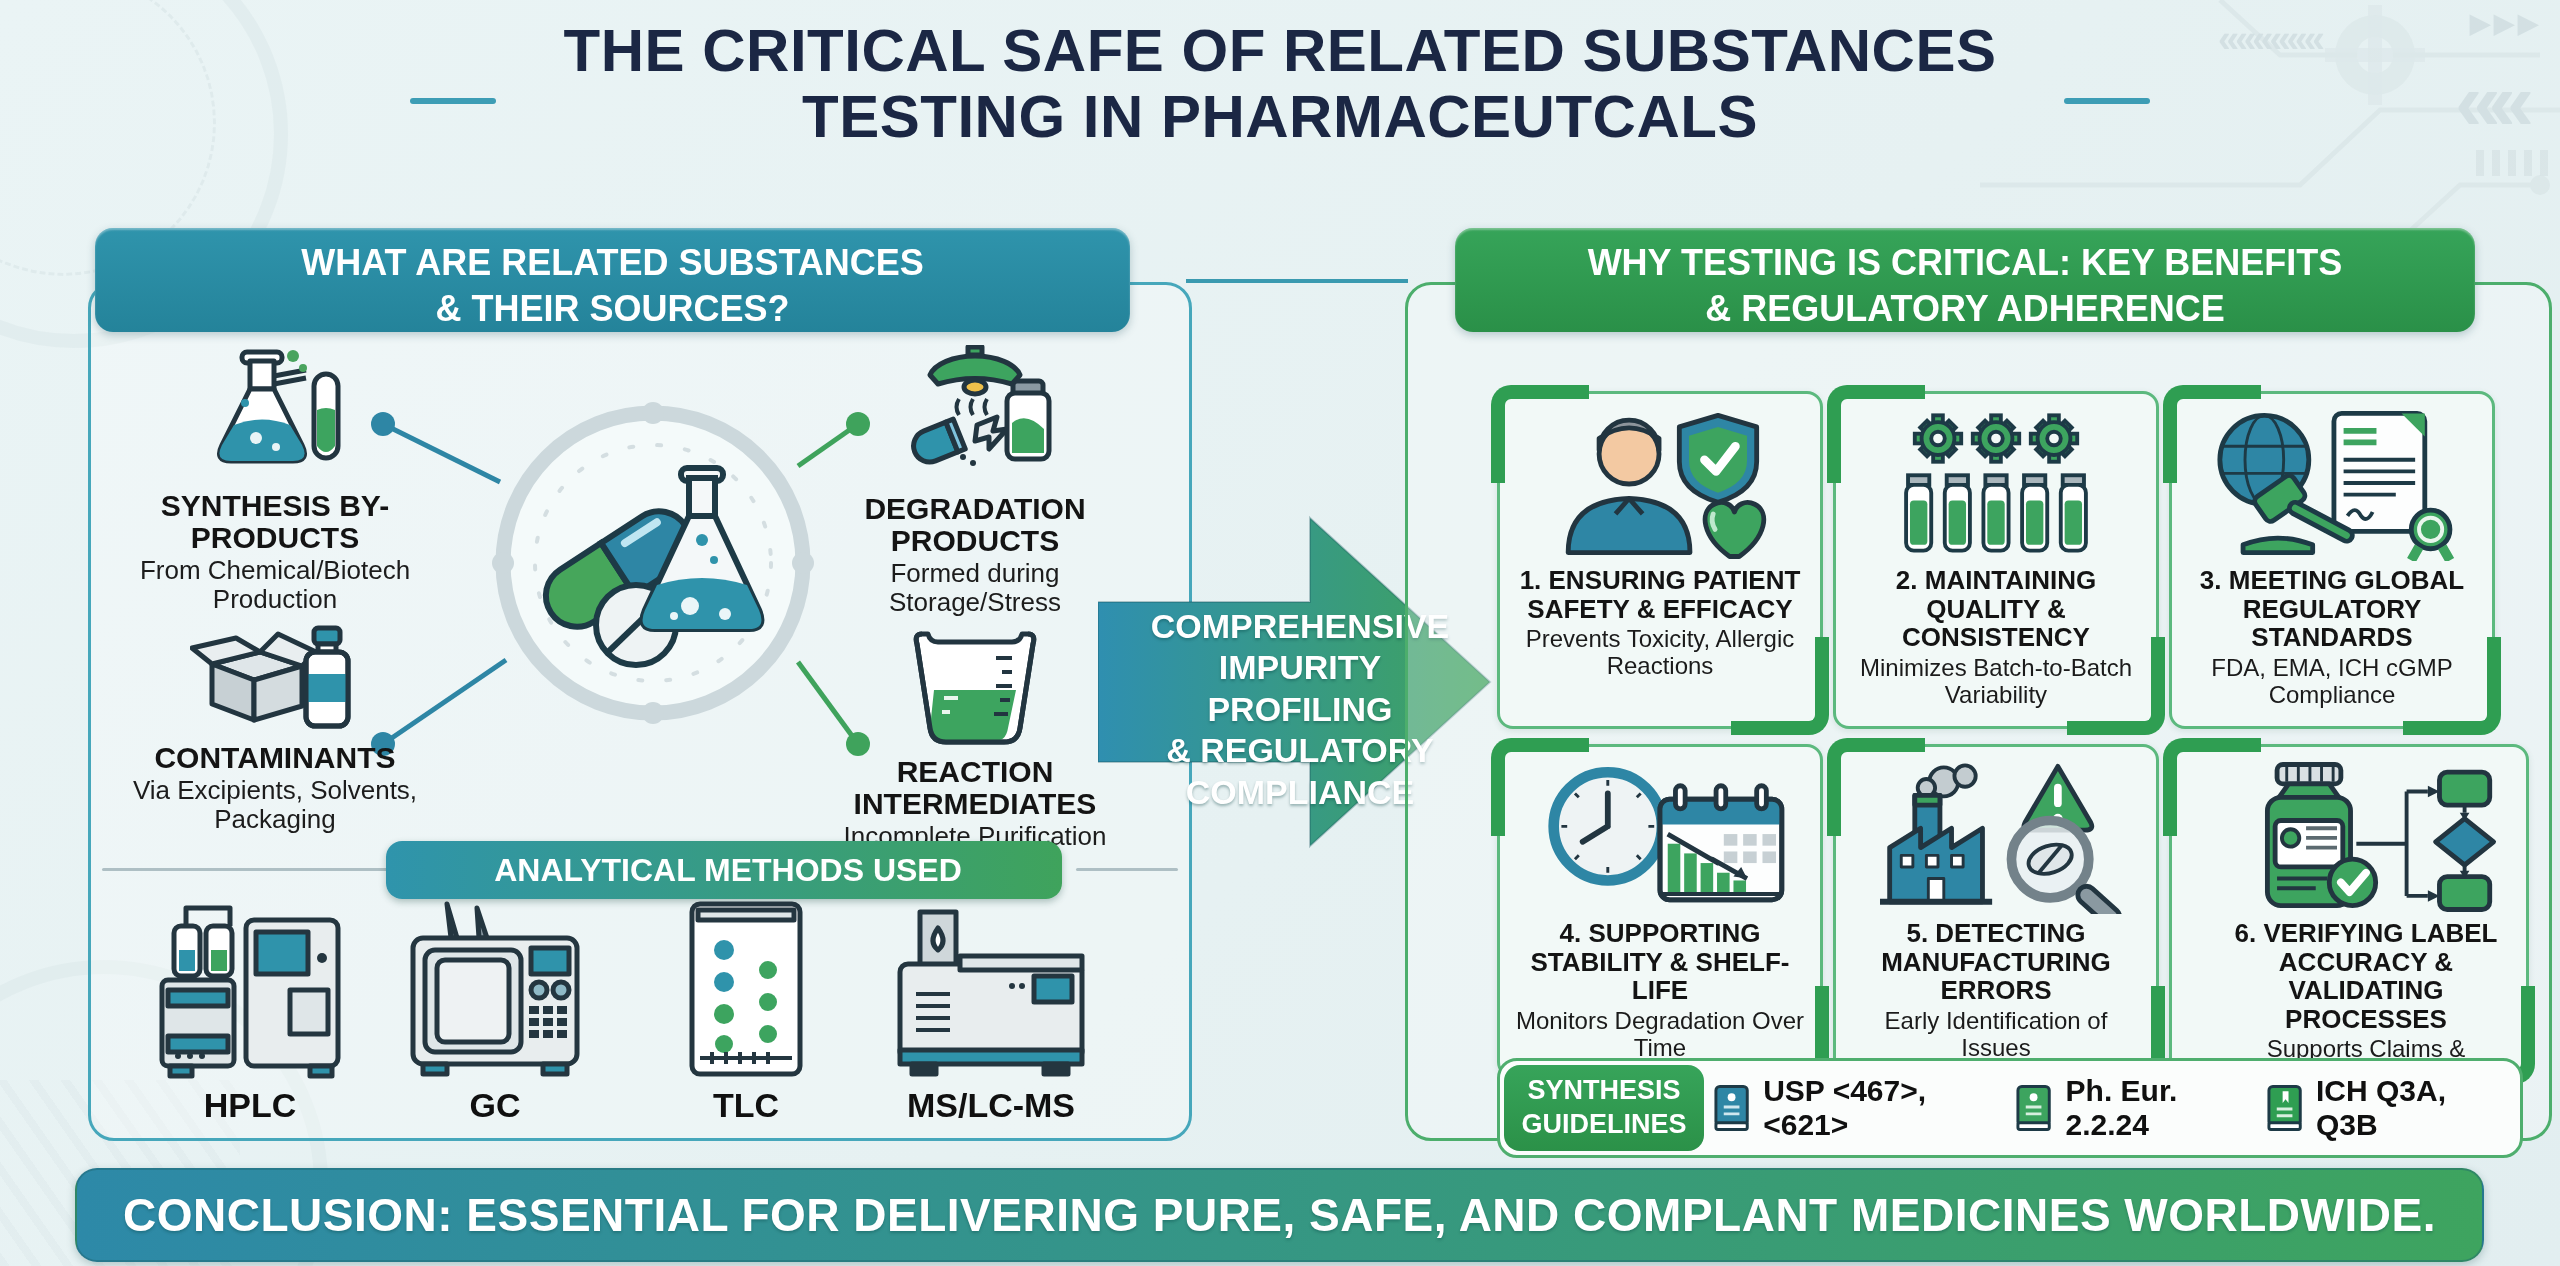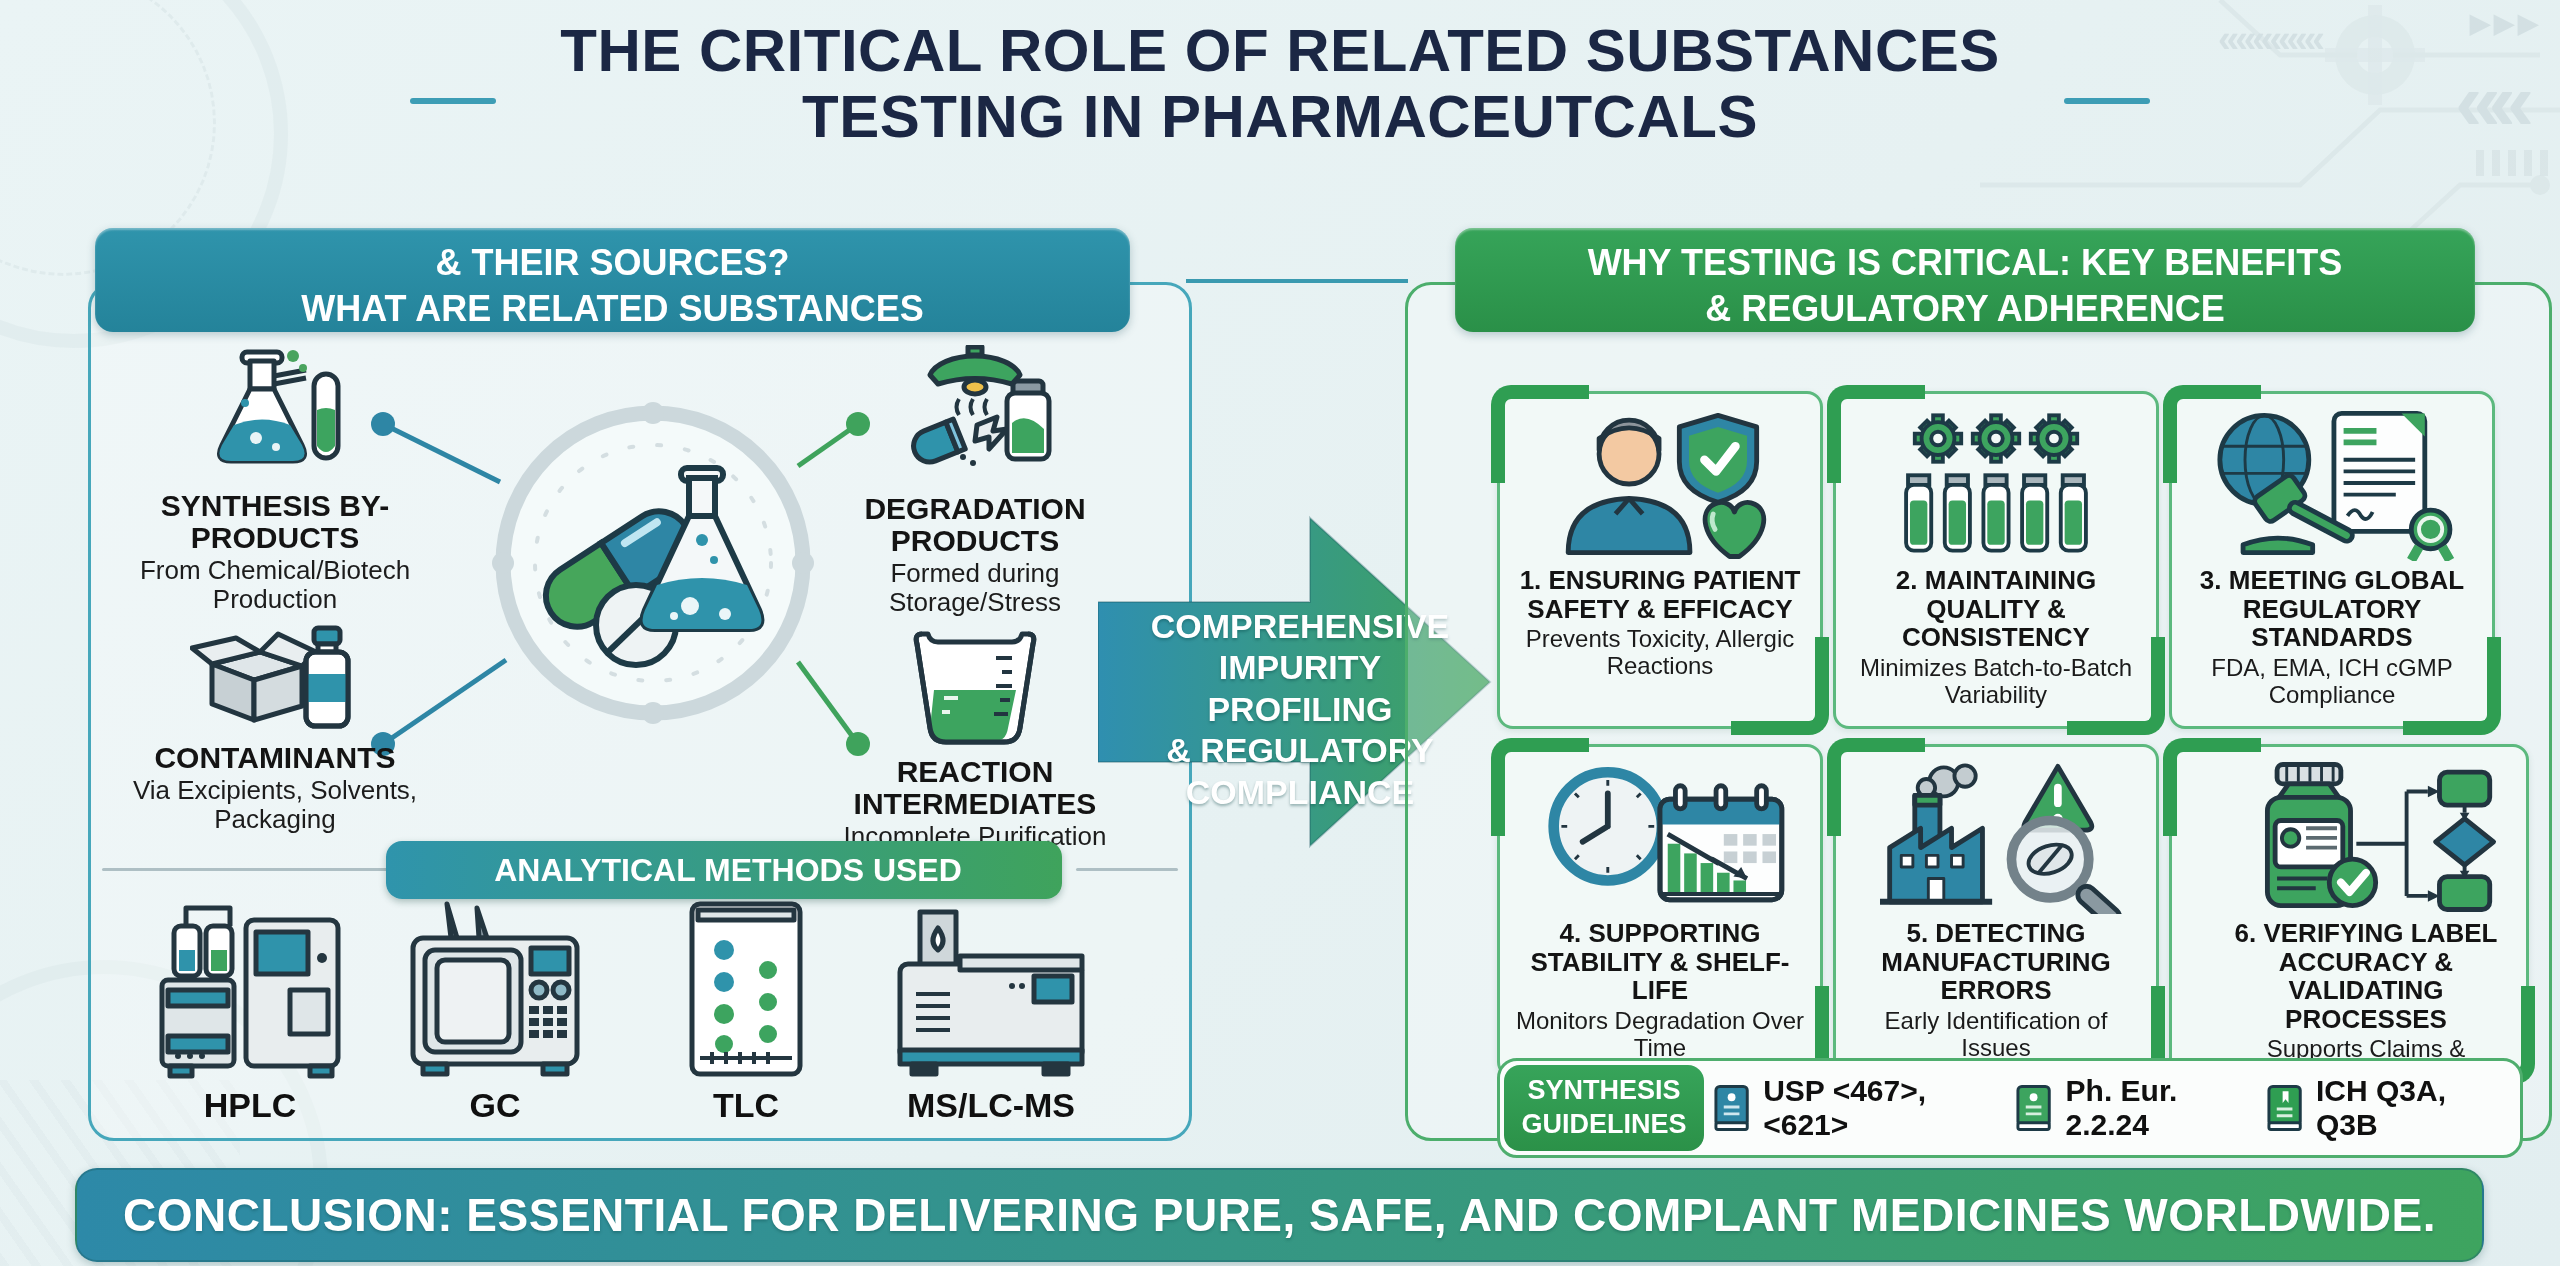--- a/index.html
+++ b/index.html
@@ -82,31 +82,31 @@
       <rect x="388" y="5" width="14" height="100" opacity=".7"></rect>
       <rect x="345" y="48" width="100" height="14" opacity=".7"></rect>
     </g>
   </svg>
   <div class="deco chev" style="left:2218px;top:18px;font-size:38px;">««««««</div>
   <div class="deco chev" style="left:2455px;top:55px;font-size:82px;letter-spacing:-12px;">««</div>
   <div class="deco chev" style="left:2470px;top:8px;font-size:26px;letter-spacing:4px;">▶▶▶</div>
   <div class="deco" style="left:2476px;top:150px;width:80px;height:26px;background:repeating-linear-gradient(90deg,#d7e3e5 0 8px,transparent 8px 16px);opacity:.8"></div>
   <div class="deco swoosh" style="left:2150px;top:286px;width:290px;"></div>
 
-  <div class="abs title-line" style="top:16px;">THE CRITICAL ROLE OF RELATED SUBSTANCES</div>
+  <div class="abs title-line" style="top:16px;">THE CRITICAL SAFE OF RELATED SUBSTANCES</div>
   <div class="abs title-line" style="top:82px;">TESTING IN PHARMACEUTCALS</div>
   <div class="abs tdash" style="left:410px;top:98px;"></div>
   <div class="abs tdash" style="left:2064px;top:98px;"></div>
 
   <div class="abs connector" style="left:1186px;top:279px;width:222px;"></div>
 
   <div class="abs panel-border lp-border" style="left:88px;top:282px;width:1098px;height:853px;"></div>
   <div class="abs panel-head lp-head" style="left:95px;top:228px;width:1035px;height:92px;">
+    <div>WHAT ARE RELATED SUBSTANCES</div>
     <div>&amp; THEIR SOURCES?</div>
-    <div>WHAT ARE RELATED SUBSTANCES</div>
   </div>
 
   <svg class="abs" style="left:0;top:0;pointer-events:none;" width="2560" height="1266" viewBox="0 0 2560 1266">
     <g stroke-width="5" fill="none">
       <path d="M383 424 L500 482" stroke="#2e86a5"></path>
       <path d="M383 744 L506 660" stroke="#2e86a5"></path>
       <path d="M858 424 L798 466" stroke="#3fa35c"></path>
       <path d="M858 744 L798 662" stroke="#3fa35c"></path>
     </g>
     <circle cx="383" cy="424" r="12" fill="#2e86a5"></circle>

